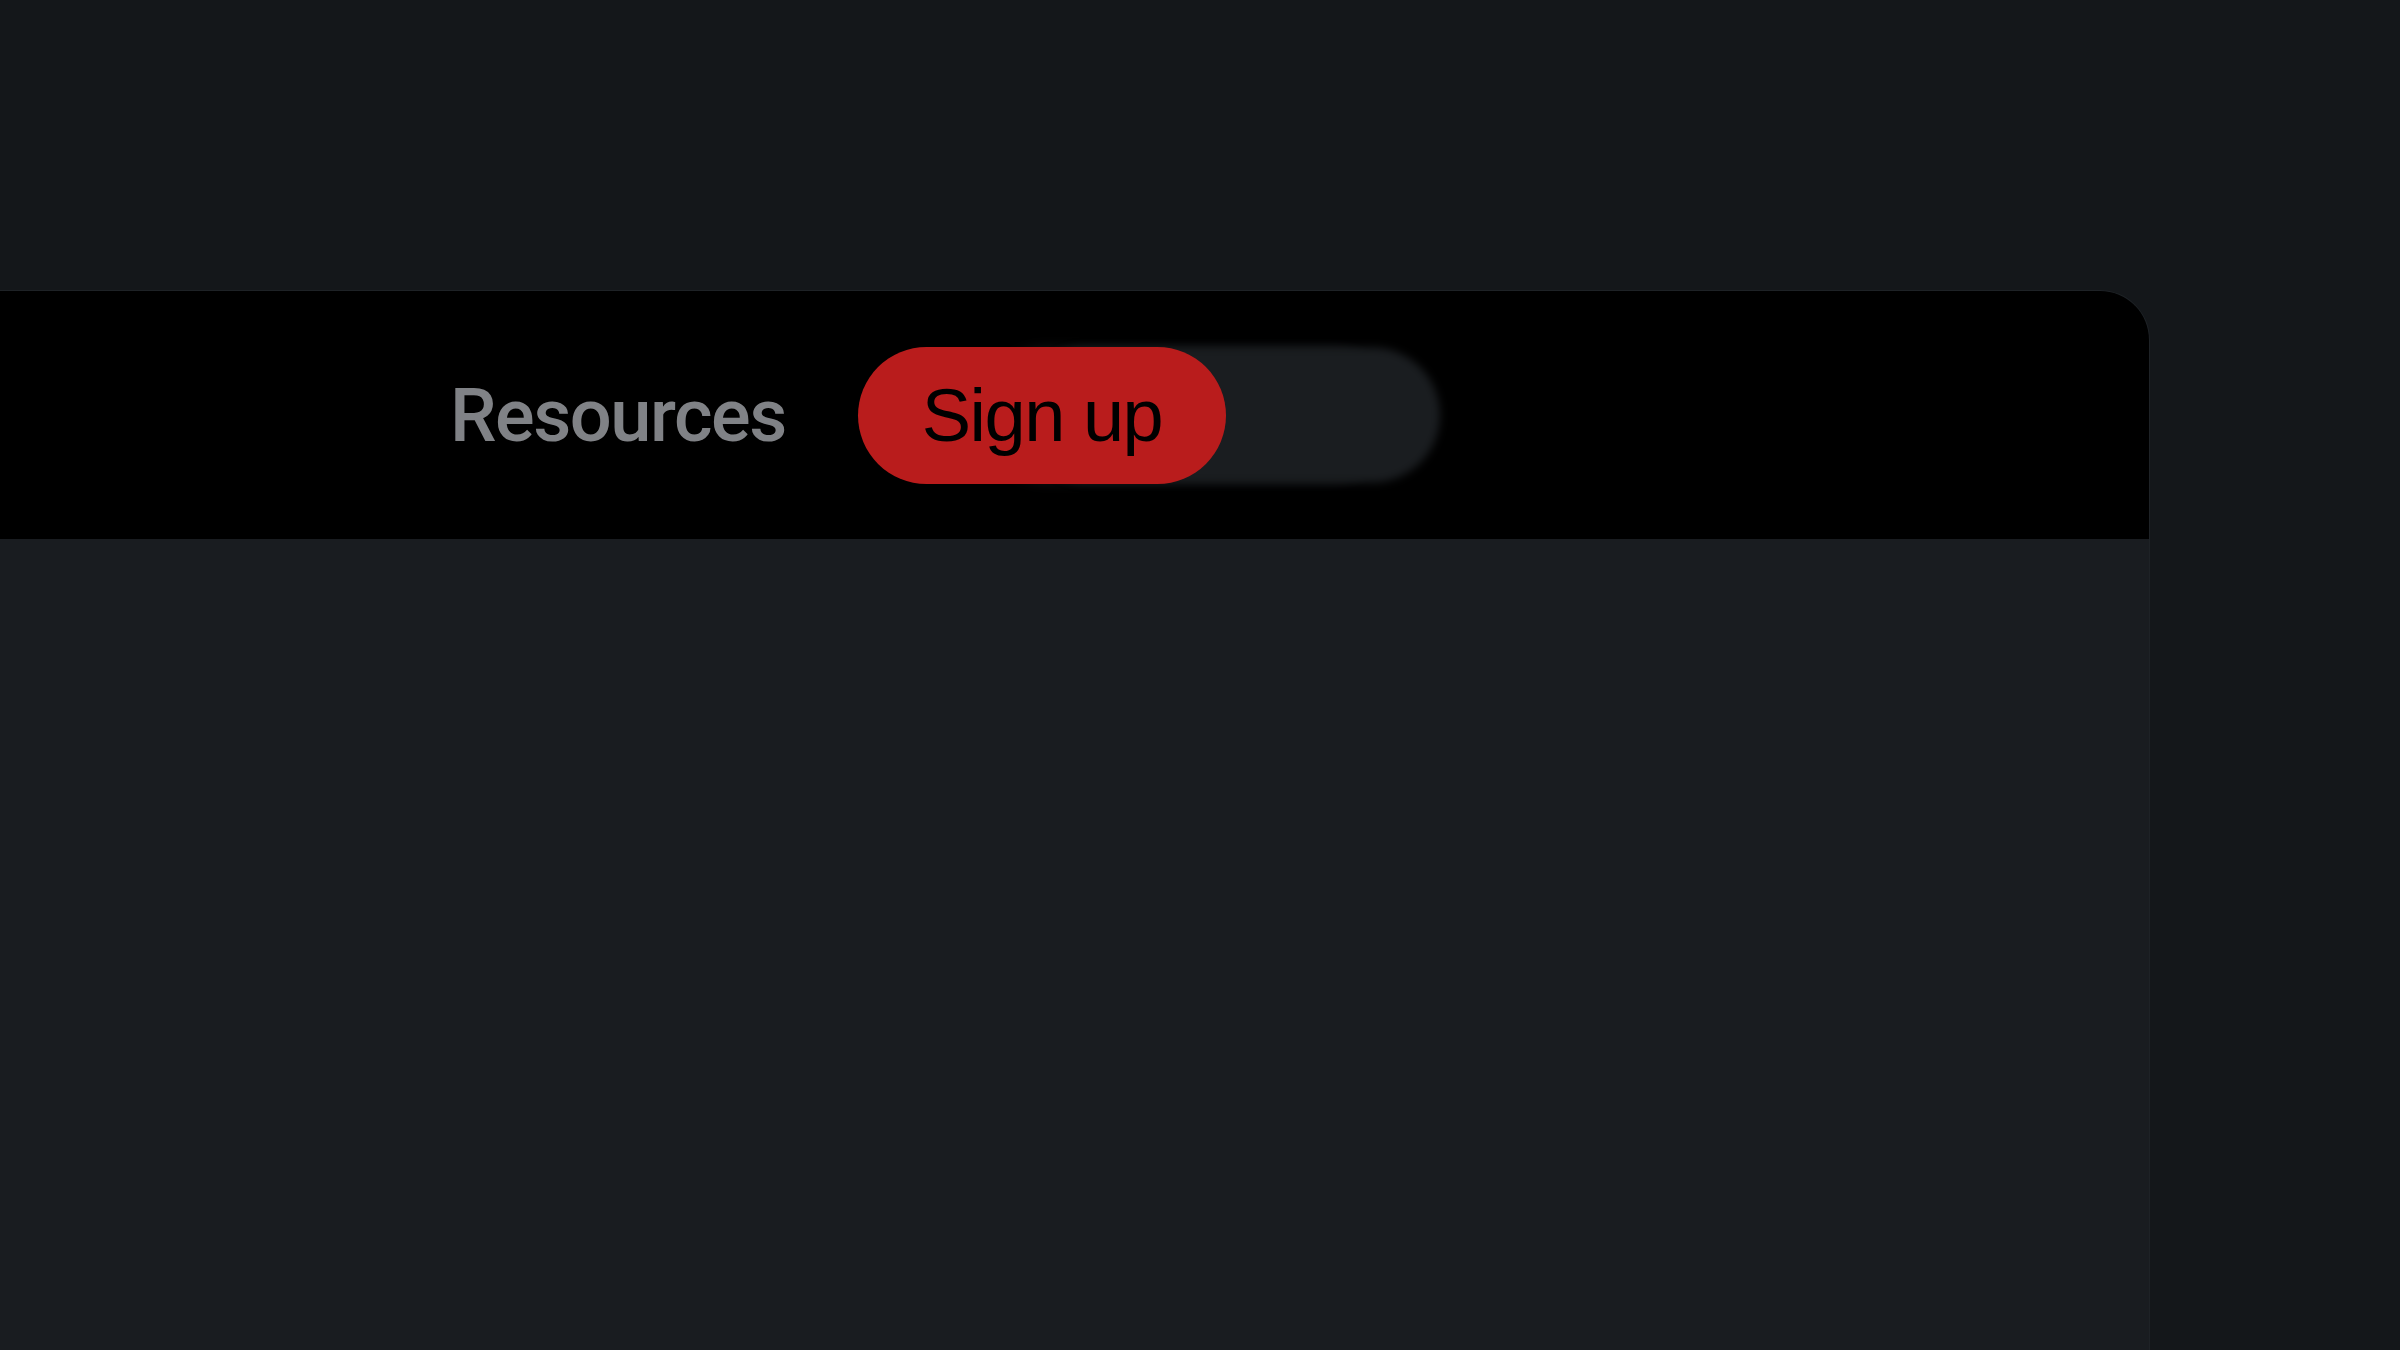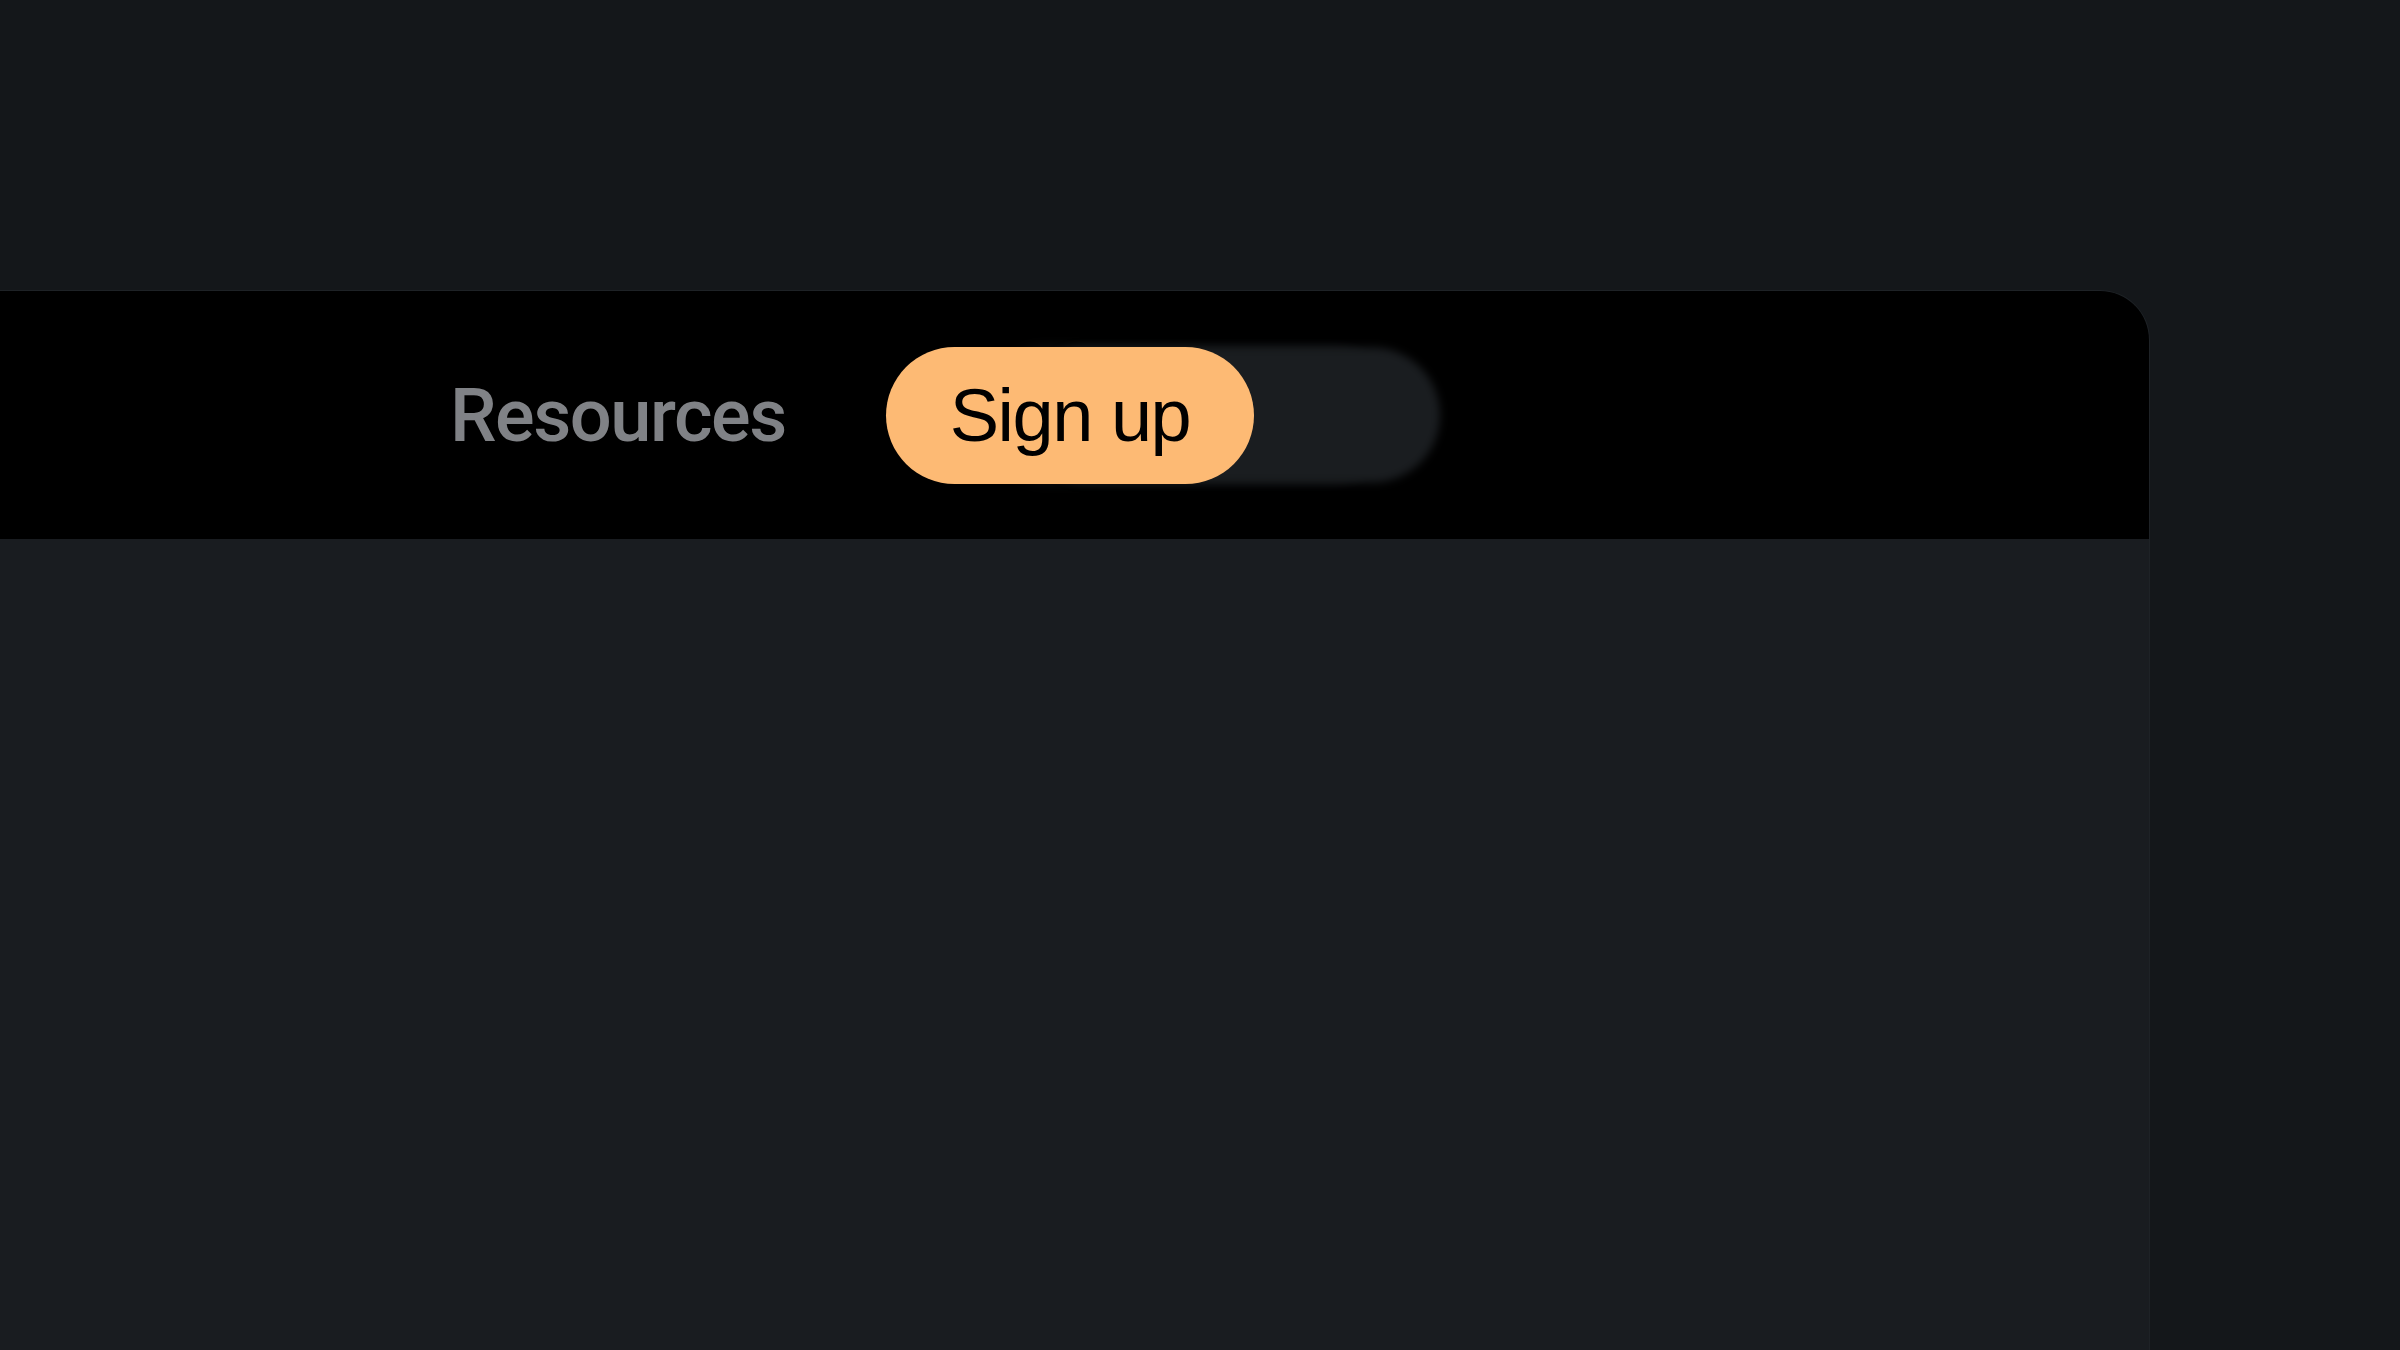--- a/index.html
+++ b/index.html
@@ -39,21 +39,21 @@
     .nav-bar {
       position: absolute;
       left: 0;
       top: 0;
       width: 100%;
       height: 248px;
       display: flex;
       align-items: center;
       justify-content: flex-start;
       padding-left: 450px;
-      gap: 80px;
+      gap: 52px;
       border-radius: 22px;
     }
     .pill-hover {
       position: absolute;
       left: 1020px;
       top: 50%;
       transform: translateY(-50%);
       width: 420px;
       height: 135px;
       background-color: #1a1d20;
@@ -79,21 +79,21 @@
       color: #808286;
       letter-spacing: -1.5px;
       cursor: pointer;
       position: relative;
       z-index: 1;
     }
     .nav-link.active {
       color: #f0f0f2;
     }
     .signup-button {
-      background-color: #fdba74;
+      background-color: #b91c1c;
       color: #000000;
       font-size: 74px;
       font-weight: 500;
       letter-spacing: -1.5px;
       padding: 26px 64px;
       border-radius: 80px;
       border: none;
       cursor: pointer;
       position: relative;
       z-index: 1;

